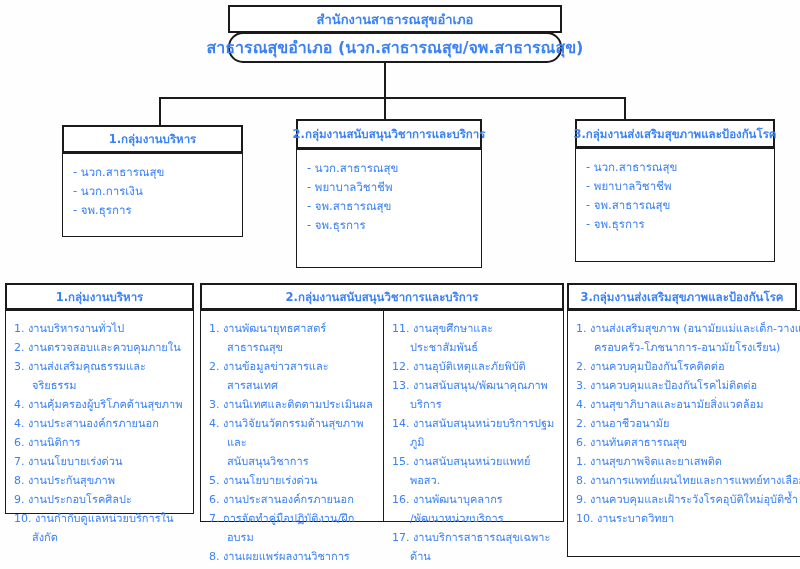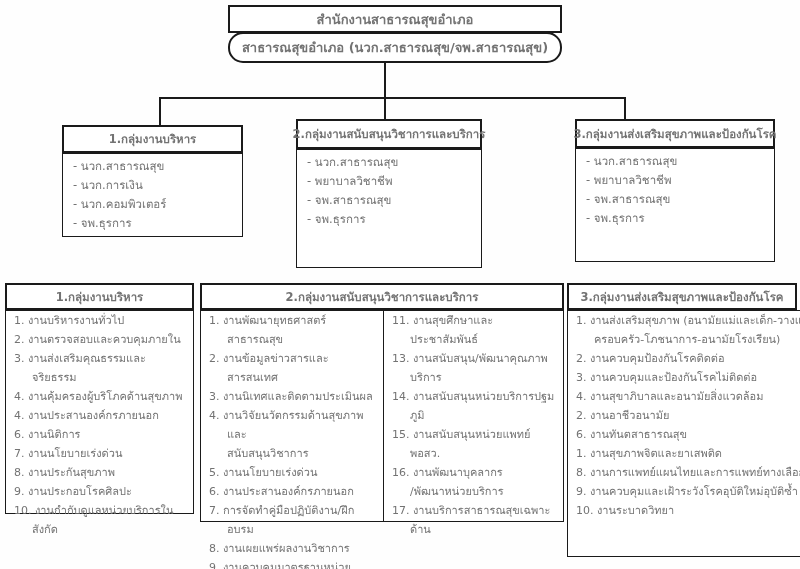--- a/index.html
+++ b/index.html
@@ -1,58 +1,58 @@
 <!DOCTYPE html>
 <html lang="th"><head>
 <meta charset="utf-8">
 <style>
   html,body{margin:0;padding:0;background:#ffffff;}
   .canvas{
     position:relative;width:800px;height:569px;background:#fefefe;
-    font-family:"DejaVu Sans",sans-serif;color:#737373;overflow:hidden;
+    font-family:"DejaVu Sans",sans-serif;color:#3b82f6;overflow:hidden;
   }
   .box{position:absolute;background:#ffffff;box-sizing:border-box;}
   .titlebox{
     border:2px solid #1a1a1a;display:flex;align-items:center;justify-content:center;
     font-weight:bold;text-align:center;white-space:nowrap;
   }
   .bodybox{border:1.5px solid #1a1a1a;}
   .line{position:absolute;background:#1a1a1a;}
 
   
   .root-office{left:228px;top:5px;width:334px;height:28px;font-size:13px;}
-  .root-chief{left:228px;top:32px;width:334px;height:31px;font-size:13px;border-radius:15px;}
+  .root-chief{left:228px;top:32px;width:334px;height:31px;font-size:16px;border-radius:15px;}
 
   
   .stem{left:384px;top:63px;width:2px;height:35px;}
   .hbar{left:159px;top:97px;width:467px;height:2px;}
   .drop-left{left:159px;top:97px;width:2px;height:28px;}
   .drop-mid{left:384px;top:97px;width:2px;height:23px;}
   .drop-right{left:624px;top:97px;width:2px;height:23px;}
 
   
   .g-title{font-size:11.5px;}
   .g1-title{left:62px;top:125px;width:181px;height:28px;}
   .g1-body{left:62px;top:153px;width:181px;height:84px;}
   .g2-title{left:296px;top:119px;width:186px;height:30px;}
   .g2-body{left:296px;top:149px;width:186px;height:119px;}
   .g3-title{left:575px;top:119px;width:200px;height:29px;}
   .g3-body{left:575px;top:148px;width:200px;height:114px;}
-  .staff-list{padding:3px 10px 0 10px;font-size:11.5px;}
+  .staff-list{padding:9px 10px 0 10px;font-size:11.5px;}
   .staff-item{line-height:19px;white-space:nowrap;}
 
   
   .d-header{font-size:11.5px;}
   .d1-header{left:5px;top:283px;width:189px;height:27px;}
   .d1-body{left:5px;top:310px;width:189px;height:204px;}
   .d2-header{left:200px;top:283px;width:364px;height:27px;}
   .d2-body{left:200px;top:310px;width:364px;height:212px;display:flex;justify-content:center;}
   .d3-header{left:567px;top:283px;width:230px;height:27px;}
   .d3-body{left:567px;top:310px;width:274px;height:247px;}
-  .detail-list{padding:0 6px 0 8px;font-size:11px;}
+  .detail-list{padding:8px 6px 0 8px;font-size:11px;}
   .detail-item{
     line-height:19px;padding-left:18px;text-indent:-18px;white-space:pre-line;
   }
   .d2-col1{width:183px;box-sizing:border-box;border-right:1.5px solid #1a1a1a;}
   .d2-col2{flex:1;}
 </style>
 </head>
 <body>
 
 <div class="canvas">
@@ -70,21 +70,20 @@
   <div class="line drop-mid"></div>
   <div class="line drop-right"></div>
 
   <div class="box titlebox g-title g1-title">
     <span>1.กลุ่มงานบริหาร</span>
   </div>
   <div class="box bodybox g1-body">
     <div class="staff-list">
         <div class="staff-item">- นวก.สาธารณสุข</div>
         <div class="staff-item">- นวก.การเงิน</div>
-        <div class="staff-item">- นวก.คอมพิวเตอร์</div>
         <div class="staff-item">- จพ.ธุรการ</div>
       </div>
   </div>
 
   <div class="box titlebox g-title g2-title">
     <span>2.กลุ่มงานสนับสนุนวิชาการและบริการ</span>
   </div>
   <div class="box bodybox g2-body">
     <div class="staff-list">
         <div class="staff-item">- นวก.สาธารณสุข</div>
@@ -138,20 +137,21 @@
           <div class="detail-item">5. งานนโยบายเร่งด่วน</div>
           <div class="detail-item">6. งานประสานองค์กรภายนอก</div>
           <div class="detail-item">7. การจัดทำคู่มือปฏิบัติงาน/ฝึกอบรม</div>
           <div class="detail-item">8. งานเผยแพร่ผลงานวิชาการ</div>
           <div class="detail-item">9. งานควบคุมมาตรฐานหน่วยบริการ</div>
         </div>
     </div>
     <div class="d2-col2">
       <div class="detail-list">
           <div class="detail-item">11. งานสุขศึกษาและประชาสัมพันธ์</div>
+          <div class="detail-item">12. งานอุบัติเหตุและภัยพิบัติ</div>
           <div class="detail-item">13. งานสนับสนุน/พัฒนาคุณภาพบริการ</div>
           <div class="detail-item">14. งานสนับสนุนหน่วยบริการปฐมภูมิ</div>
           <div class="detail-item">15. งานสนับสนุนหน่วยแพทย์ พอสว.</div>
           <div class="detail-item">16. งานพัฒนาบุคลากร
 /พัฒนาหน่วยบริการ</div>
           <div class="detail-item">17. งานบริการสาธารณสุขเฉพาะด้าน</div>
         </div>
     </div>
   </div>
 

